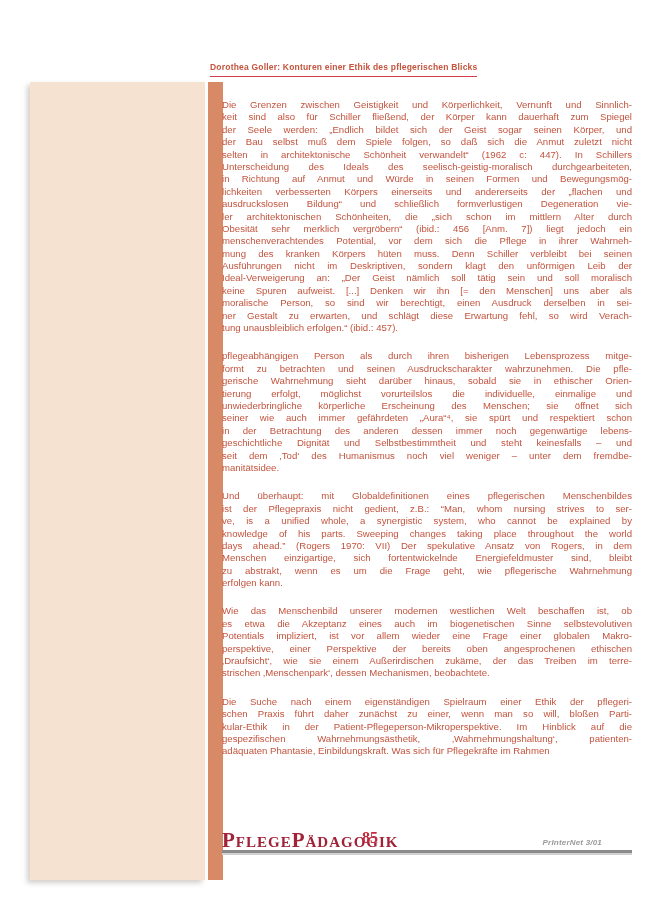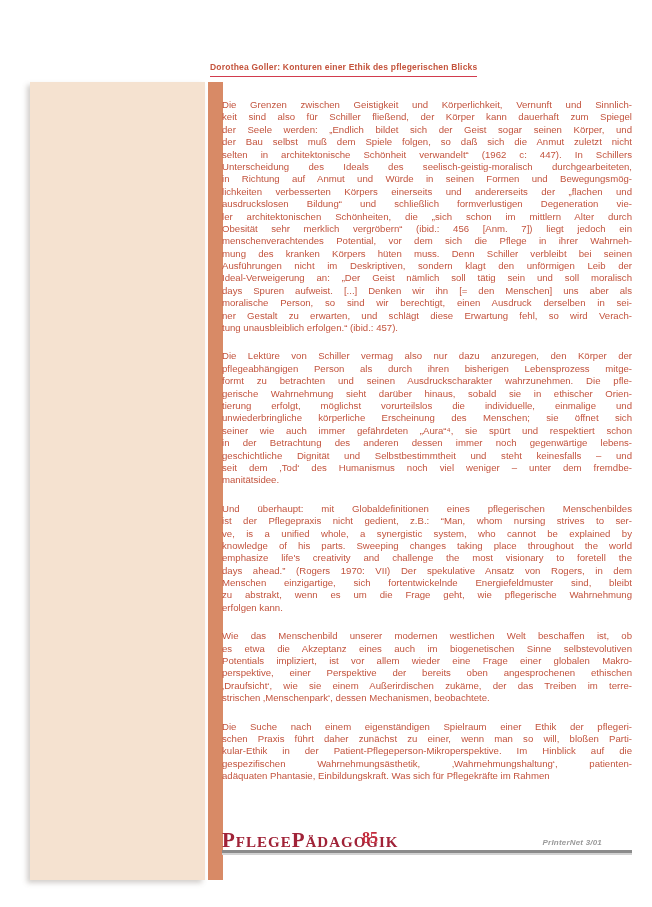--- a/index.html
+++ b/index.html
@@ -95,44 +95,42 @@
       <div class="line">Unterscheidung des Ideals des seelisch-geistig-moralisch durchgearbeiteten,</div>
       <div class="line">in Richtung auf Anmut und Würde in seinen Formen und Bewegungsmög-</div>
       <div class="line">lichkeiten verbesserten Körpers einerseits und andererseits der „flachen und</div>
       <div class="line">ausdruckslosen Bildung“ und schließlich formverlustigen Degeneration vie-</div>
       <div class="line">ler architektonischen Schönheiten, die „sich schon im mittlern Alter durch</div>
       <div class="line">Obesität sehr merklich vergröbern“ (ibid.: 456 [Anm. 7]) liegt jedoch ein</div>
       <div class="line">menschenverachtendes Potential, vor dem sich die Pflege in ihrer Wahrneh-</div>
       <div class="line">mung des kranken Körpers hüten muss. Denn Schiller verbleibt bei seinen</div>
       <div class="line">Ausführungen nicht im Deskriptiven, sondern klagt den unförmigen Leib der</div>
       <div class="line">Ideal-Verweigerung an: „Der Geist nämlich soll tätig sein und soll moralisch</div>
-      <div class="line">days Spuren aufweist. [...] Denken wir ihn [= den Menschen] uns aber als</div>
+      <div class="line">keine Spuren aufweist. [...] Denken wir ihn [= den Menschen] uns aber als</div>
       <div class="line">moralische Person, so sind wir berechtigt, einen Ausdruck derselben in sei-</div>
       <div class="line">ner Gestalt zu erwarten, und schlägt diese Erwartung fehl, so wird Verach-</div>
       <div class="line last">tung unausbleiblich erfolgen.“ (ibid.: 457).</div>
     </div>
     <div class="para">
-      <div class="line">Die Lektüre von Schiller vermag also nur dazu anzuregen, den Körper der</div>
       <div class="line">pflegeabhängigen Person als durch ihren bisherigen Lebensprozess mitge-</div>
       <div class="line">formt zu betrachten und seinen Ausdruckscharakter wahrzunehmen. Die pfle-</div>
       <div class="line">gerische Wahrnehmung sieht darüber hinaus, sobald sie in ethischer Orien-</div>
       <div class="line">tierung erfolgt, möglichst vorurteilslos die individuelle, einmalige und</div>
       <div class="line">unwiederbringliche körperliche Erscheinung des Menschen; sie öffnet sich</div>
       <div class="line">seiner wie auch immer gefährdeten „Aura“⁴, sie spürt und respektiert schon</div>
       <div class="line">in der Betrachtung des anderen dessen immer noch gegenwärtige lebens-</div>
       <div class="line">geschichtliche Dignität und Selbstbestimmtheit und steht keinesfalls – und</div>
       <div class="line">seit dem ‚Tod‘ des Humanismus noch viel weniger – unter dem fremdbe-</div>
       <div class="line last">manitätsidee.</div>
     </div>
     <div class="para">
       <div class="line">Und überhaupt: mit Globaldefinitionen eines pflegerischen Menschenbildes</div>
       <div class="line">ist der Pflegepraxis nicht gedient, z.B.: “Man, whom nursing strives to ser-</div>
       <div class="line">ve, is a unified whole, a synergistic system, who cannot be explained by</div>
       <div class="line">knowledge of his parts. Sweeping changes taking place throughout the world</div>
-      <div class="line">emphasize life's creativity and challenge the most visionary to foretell the</div>
       <div class="line">days ahead.” (Rogers 1970: VII) Der spekulative Ansatz von Rogers, in dem</div>
       <div class="line">Menschen einzigartige, sich fortentwickelnde Energiefeldmuster sind, bleibt</div>
       <div class="line">zu abstrakt, wenn es um die Frage geht, wie pflegerische Wahrnehmung</div>
       <div class="line last">erfolgen kann.</div>
     </div>
     <div class="para">
       <div class="line">Wie das Menschenbild unserer modernen westlichen Welt beschaffen ist, ob</div>
       <div class="line">es etwa die Akzeptanz eines auch im biogenetischen Sinne selbstevolutiven</div>
       <div class="line">Potentials impliziert, ist vor allem wieder eine Frage einer globalen Makro-</div>
       <div class="line">perspektive, einer Perspektive der bereits oben angesprochenen ethischen</div>

